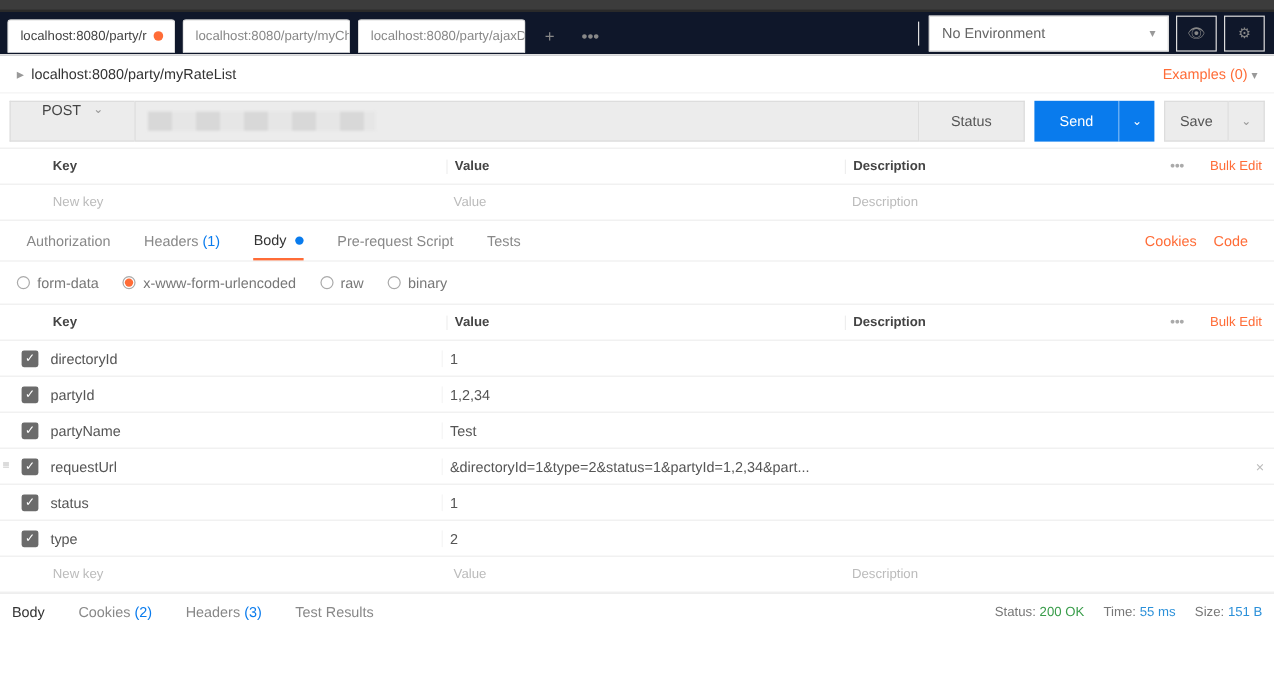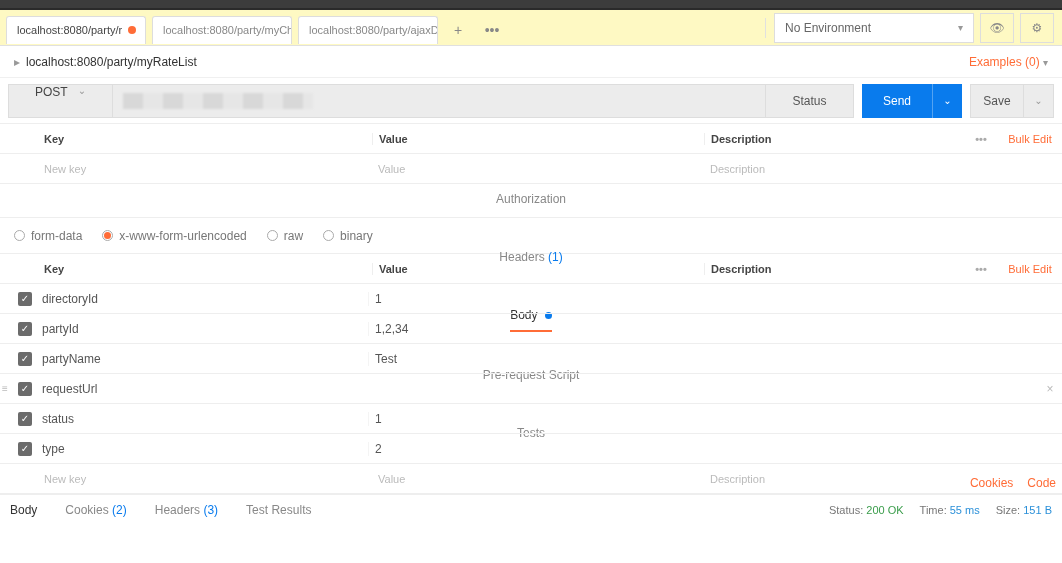--- a/index.html
+++ b/index.html
@@ -1,18 +1,18 @@
 <!DOCTYPE html>
 <html><head>
 <meta charset="utf-8">
 <style>
 * { box-sizing: border-box; margin: 0; padding: 0; font-family: -apple-system, BlinkMacSystemFont, "Segoe UI", Helvetica, Arial, sans-serif; }
 body { background: #fff; font-size: 12px; color: #555; width: 1062px; }
 .top-bar { height: 10px; background: #3c3c3c; border-bottom: 2px solid #2a2a2a; }
-.tabs-row { display: flex; align-items: center; height: 36px; border-bottom: 1px solid #e0e0e0; background: #fef9c3; justify-content: flex-end; }
+.tabs-row { display: flex; align-items: center; height: 36px; border-bottom: 1px solid #e0e0e0; background: #0f172a; justify-content: flex-end; }
 .tab { display: flex; align-items: center; height: 28px; padding: 0 10px; margin: 4px 0 0 6px; border: 1px solid #ddd; border-bottom: none; border-radius: 3px 3px 0 0; background: #fff; font-size: 11px; color: #888; cursor: pointer; max-width: 140px; overflow: hidden; white-space: nowrap; }
 .tab.active { color: #444; background: #fff; }
 .tab-dot { width: 8px; height: 8px; border-radius: 50%; background: #ff6c37; margin-left: 6px; flex-shrink: 0; }
 .tab-add, .tab-more { width: 28px; height: 28px; margin: 4px 0 0 6px; display: flex; align-items: center; justify-content: center; color: #888; cursor: pointer; font-size: 14px; }
 .env-area { margin-left: auto; display: flex; align-items: center; padding-right: 8px; height: 20px; border-left: 1px solid #e0e0e0; }
 .env-select { width: 200px; height: 30px; display: flex; align-items: center; padding: 0 10px; background: #fff; border: 1px solid #ddd; margin-left: 8px; color: #666; cursor: pointer; justify-content: space-between; }
 .env-btn { width: 34px; height: 30px; display: flex; align-items: center; justify-content: center; border: 1px solid #ddd; margin-left: 6px; color: #888; cursor: pointer; }
 .req-title-row { display: flex; align-items: center; height: 32px; padding: 0 14px; border-bottom: 1px solid #f0f0f0; }
 .caret-right { color: #999; margin-right: 6px; }
 .req-title { color: #333; font-size: 12px; }
@@ -28,21 +28,21 @@
 .save-caret { width: 30px; height: 34px; border: 1px solid #ddd; border-left: none; background: #ececec; display: flex; align-items: center; justify-content: center; color: #888; cursor: pointer; }
 .kv-header { display: flex; align-items: center; height: 30px; border-bottom: 1px solid #eee; font-size: 11px; color: #444; font-weight: 600; }
 .kv-col-check { width: 40px; }
 .kv-col-key { width: 332px; padding-left: 4px; }
 .kv-col-val { width: 332px; padding-left: 6px; border-left: 1px solid #eee; }
 .kv-col-desc { flex: 1; padding-left: 6px; border-left: 1px solid #eee; }
 .kv-actions { width: 34px; display: flex; align-items: center; justify-content: center; color: #aaa; cursor: pointer; }
 .bulk-edit { width: 64px; color: #ff6c37; cursor: pointer; text-align: center; font-weight: 400; }
 .kv-new-row { display: flex; align-items: center; height: 30px; border-bottom: 1px solid #eee; color: #bbb; font-size: 11px; }
 .kv-new-row .kv-col-key, .kv-new-row .kv-col-val, .kv-new-row .kv-col-desc { border: none; }
-.req-tabs { display: flex; align-items: center; height: 34px; padding: 0 6px; border-bottom: 1px solid #eee; gap: 28px; flex-direction: column; }
+.req-tabs { display: flex; align-items: center; height: 34px; padding: 0 22px; border-bottom: 1px solid #eee; gap: 28px; }
 .req-tab { color: #888; cursor: pointer; font-size: 12px; padding: 8px 0; }
 .req-tab .count { color: #097bed; }
 .req-tab.active { color: #333; border-bottom: 2px solid #ff6c37; }
 .body-dot { display: inline-block; width: 7px; height: 7px; border-radius: 50%; background: #097bed; margin-left: 4px; vertical-align: middle; }
 .req-tabs-right { margin-left: auto; display: flex; gap: 14px; color: #ff6c37; }
 .body-types { display: flex; align-items: center; gap: 20px; height: 36px; padding: 0 14px; border-bottom: 1px solid #eee; }
 .radio { display: inline-flex; align-items: center; gap: 6px; color: #777; cursor: pointer; font-size: 12px; }
 .radio-circle { width: 11px; height: 11px; border: 1px solid #aaa; border-radius: 50%; display: inline-flex; align-items: center; justify-content: center; }
 .radio-circle.checked::after { content: ""; width: 7px; height: 7px; border-radius: 50%; background: #ff6c37; }
 .data-row { display: flex; align-items: center; height: 30px; border-bottom: 1px solid #eee; font-size: 12px; color: #555; position: relative; }
@@ -211,20 +211,21 @@
       <span class="chk"></span>
       <div class="row-key">partyName</div>
       <div class="row-val">Test</div>
       <div class="row-desc"></div>
       <div class="row-close"></div>
     </div>
     <div class="data-row">
       <div class="row-grip">≡</div>
       <span class="chk"></span>
       <div class="row-key">requestUrl</div>
+      <div class="row-val">&amp;directoryId=1&amp;type=2&amp;status=1&amp;partyId=1,2,34&amp;part...</div>
       <div class="row-desc"></div>
       <div class="row-close">×</div>
     </div>
     <div class="data-row">
       <div class="row-grip"></div>
       <span class="chk"></span>
       <div class="row-key">status</div>
       <div class="row-val">1</div>
       <div class="row-desc"></div>
       <div class="row-close"></div>

